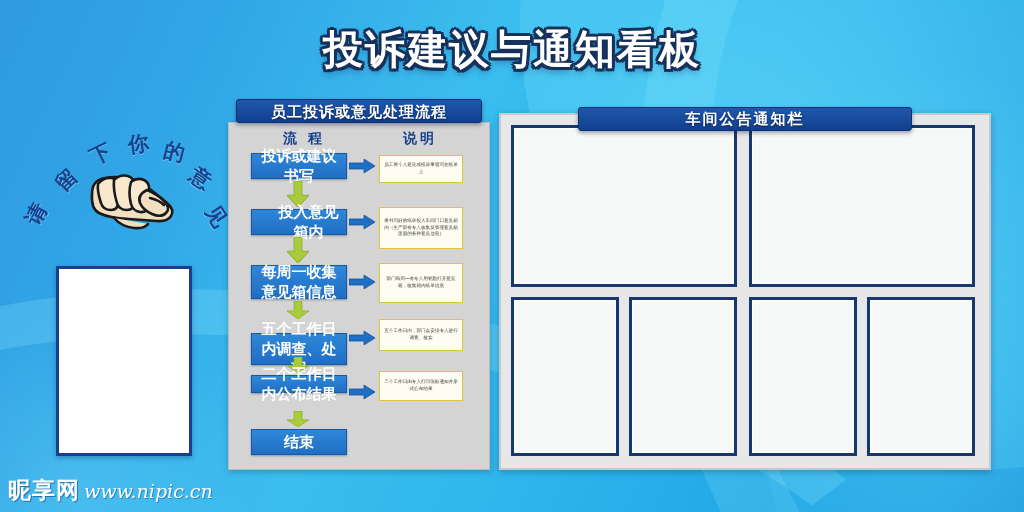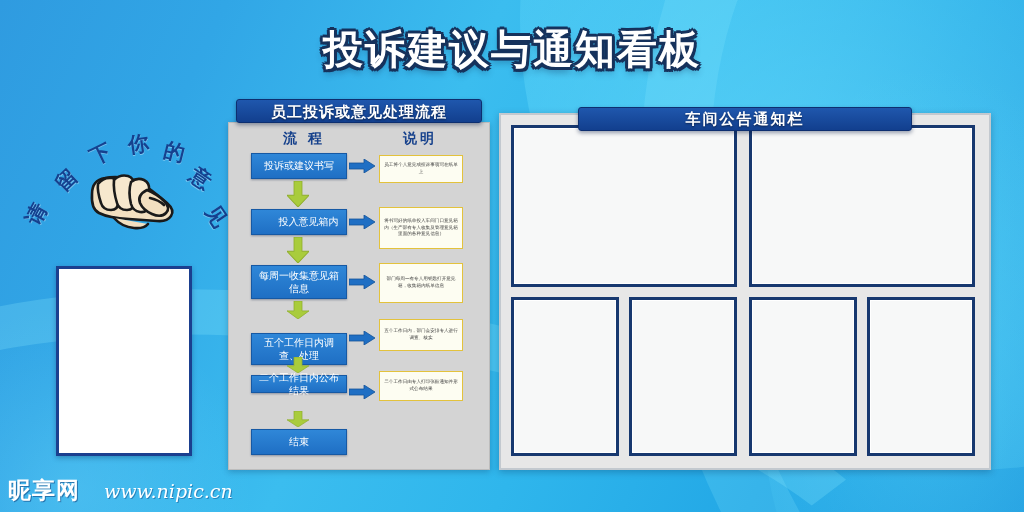--- a/index.html
+++ b/index.html
@@ -120,21 +120,21 @@
     font-size: 14px; font-weight: bold; color: #16418c;
     letter-spacing: 3px;
   }
   #col-head-flow { left: 256px; width: 96px; text-align: center; }
   #col-head-desc { left: 374px; width: 92px; text-align: center; }
   .step-box {
     position: absolute; left: 22px;
     width: 96px;
     background: linear-gradient(#2f87d8, #1f6fc4);
     border: 1px solid #1659a4;
-    color: #fff; font-size: 10px; font-weight: normal;
+    color: #fff; font-size: 15px; font-weight: bold;
     text-align: center;
     display: flex; align-items: center; justify-content: center;
     line-height: 1.35;
     padding: 2px 3px;
     box-shadow: 0 1px 2px rgba(0,20,60,.35);
   }
   .desc-box {
     position: absolute; left: 150px;
     width: 84px;
     background: #fdfdf2;
@@ -181,21 +181,21 @@
   }
   .board-cell {
     position: absolute;
     background: #f7f8f8;
     border: 3px solid #17386f;
     box-shadow: inset 0 0 0 1px #ffffff;
   }
   
   #watermark {
     position: absolute; left: 8px; bottom: 6px;
-    display: flex; align-items: baseline; gap: 24px;
+    display: flex; align-items: baseline; gap: 4px;
   }
   #wm-logo {
     font-size: 23px; font-weight: bold; color: #ffffff;
     letter-spacing: 1px;
     text-shadow: 1px 1px 0 rgba(20,80,140,.65);
     font-family: "DejaVu Sans", sans-serif;
   }
   #wm-url {
     font-size: 19px; color: #ffffff; font-style: italic;
     font-family: "DejaVu Serif", "Liberation Serif", serif;

